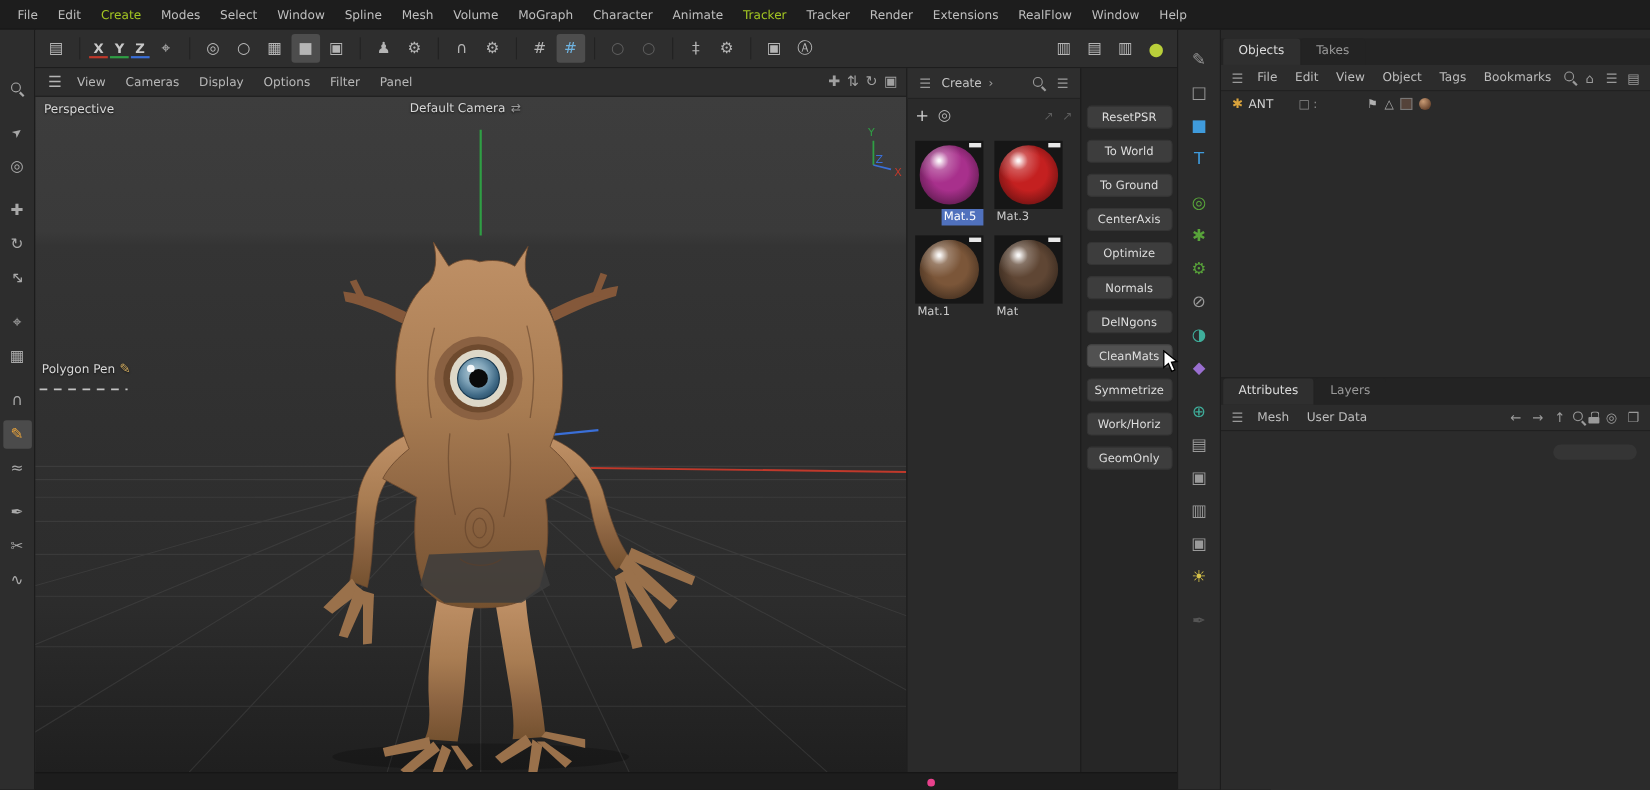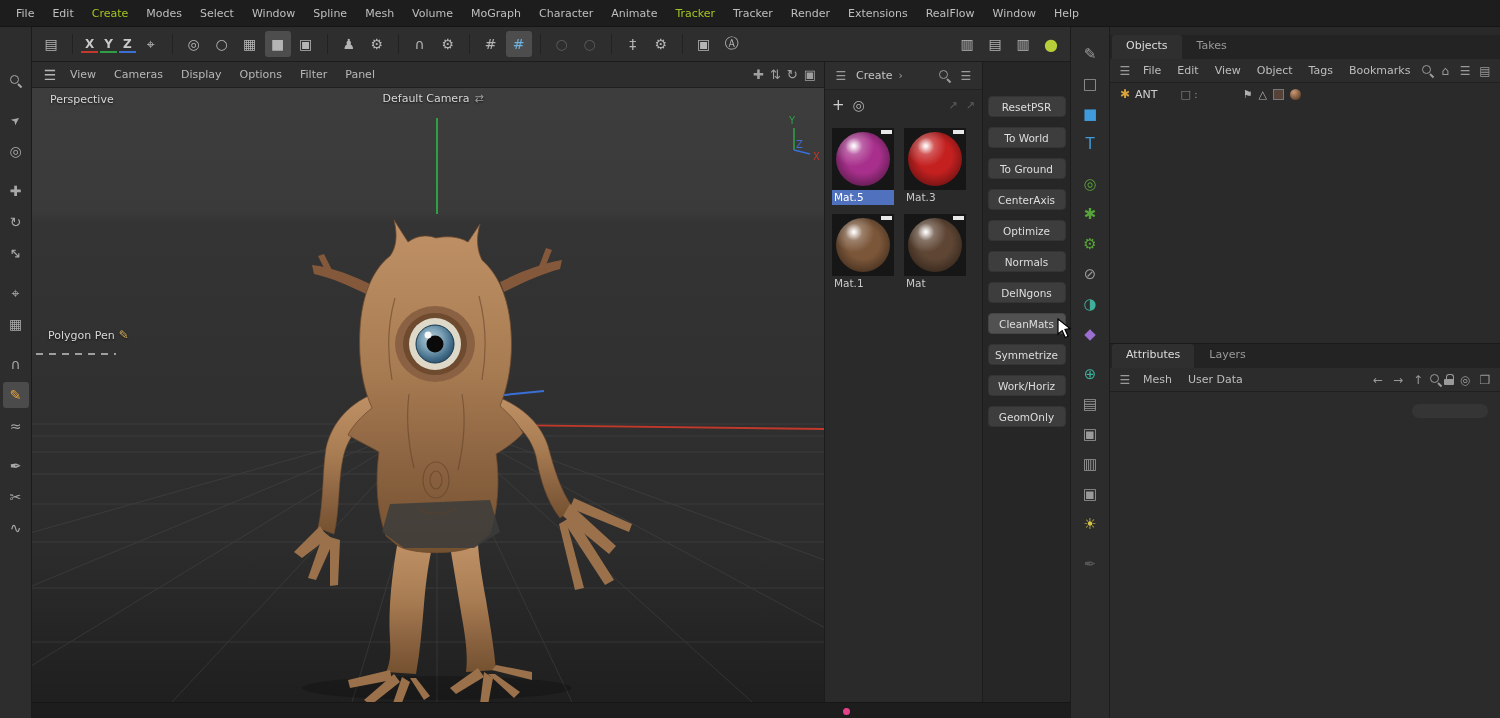--- a/index.html
+++ b/index.html
@@ -53,21 +53,21 @@
   
   .viewport-col { flex:1; display:flex; flex-direction:column; min-width:0; }
   .vp-header {
     height:26px; background:#2d2d2d; border-bottom:1px solid #202020;
     display:flex; align-items:center; gap:2px; padding:0 8px; color:#b8b8b8;
   }
   .vp-menu-item { padding:3px 8px; }
   .vp-right { margin-left:auto; display:flex; gap:6px; color:#a0a0a0; font-size:13px; }
   .viewport { position:relative; flex:1; overflow:hidden; }
   .viewport svg { display:block; width:100%; height:100%; }
-  .vp-label { position:absolute; color:#d8d8d8; text-shadow:0 1px 2px rgba(0,0,0,.7);margin-left:10px; }
+  .vp-label { position:absolute; color:#d8d8d8; text-shadow:0 1px 2px rgba(0,0,0,.7); }
   .vp-label-perspective { left:8px; top:5px; }
   .vp-label-camera { left:43%; top:4px; display:flex; gap:5px; align-items:center; }
   .vp-label-tool { left:6px; top:240px; display:flex; gap:4px; align-items:center; }
   
   .materials {
     width:158px; background:#2a2a2a; border-left:1px solid #1c1c1c;
     display:flex; flex-direction:column;
   }
   .mat-header { height:28px; display:flex; align-items:center; gap:6px; padding:0 7px;
     background:#2e2e2e; border-bottom:1px solid #222; }
@@ -489,21 +489,21 @@
             <span class="spacer" style="flex:1"></span>
             <span style="color:#5d5d5d">↗</span>
             <span style="color:#5d5d5d">↗</span>
           </div>
           <div class="mat-grid">
             <div class="mat-cell">
               <div class="mat-thumb">
                 <div class="mat-sphere" style="--c: #a8308c;"></div>
                 <div class="mat-strip"></div>
               </div>
-              <div class="mat-label sel" style="background: rgb(80, 113, 189);">Mat.5</div>
+              <div class="mat-label sel" style="background: rgb(80, 113, 189); margin-left: 24px;">Mat.5</div>
             </div>
             <div class="mat-cell">
               <div class="mat-thumb">
                 <div class="mat-sphere" style="--c: #c42020;"></div>
                 <div class="mat-strip"></div>
               </div>
               <div class="mat-label">Mat.3</div>
             </div>
             <div class="mat-cell">
               <div class="mat-thumb">

